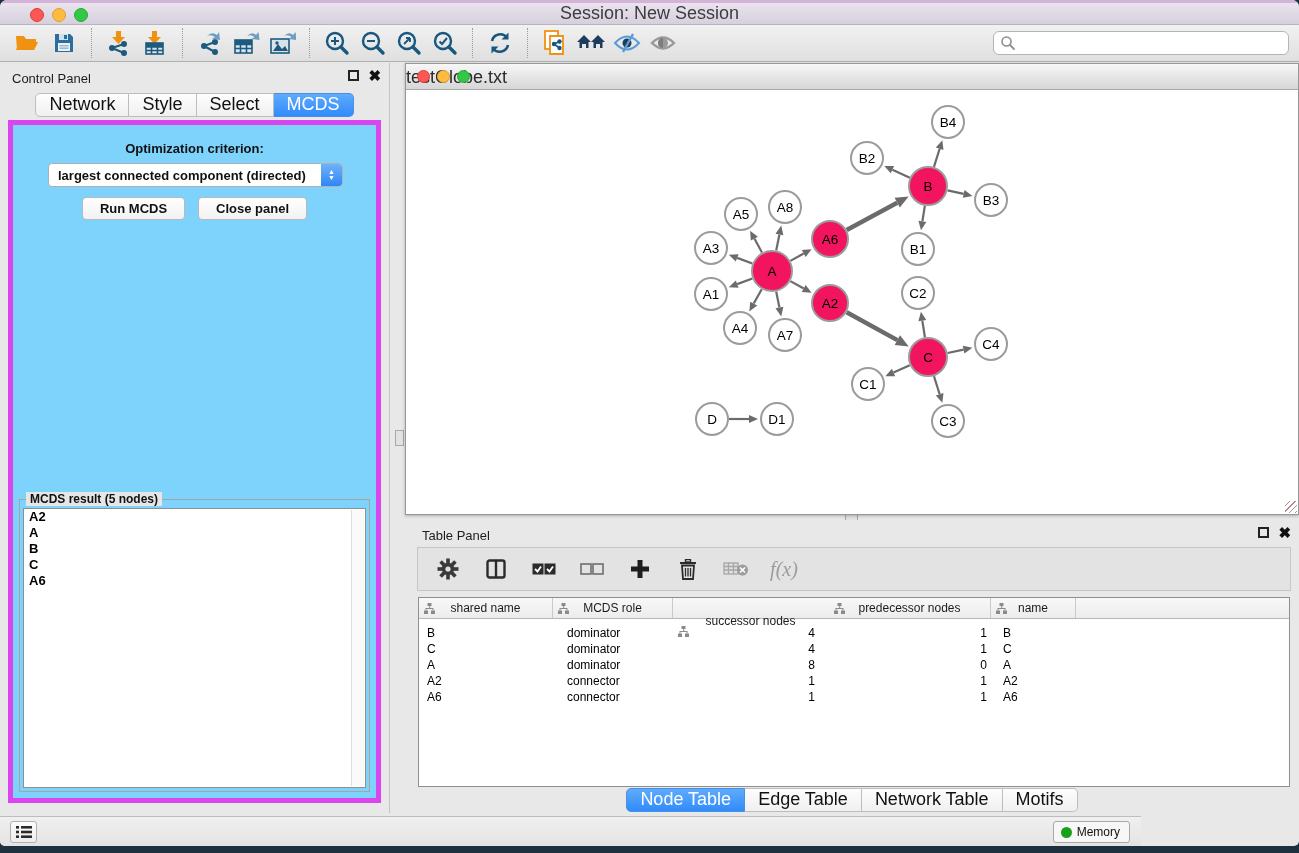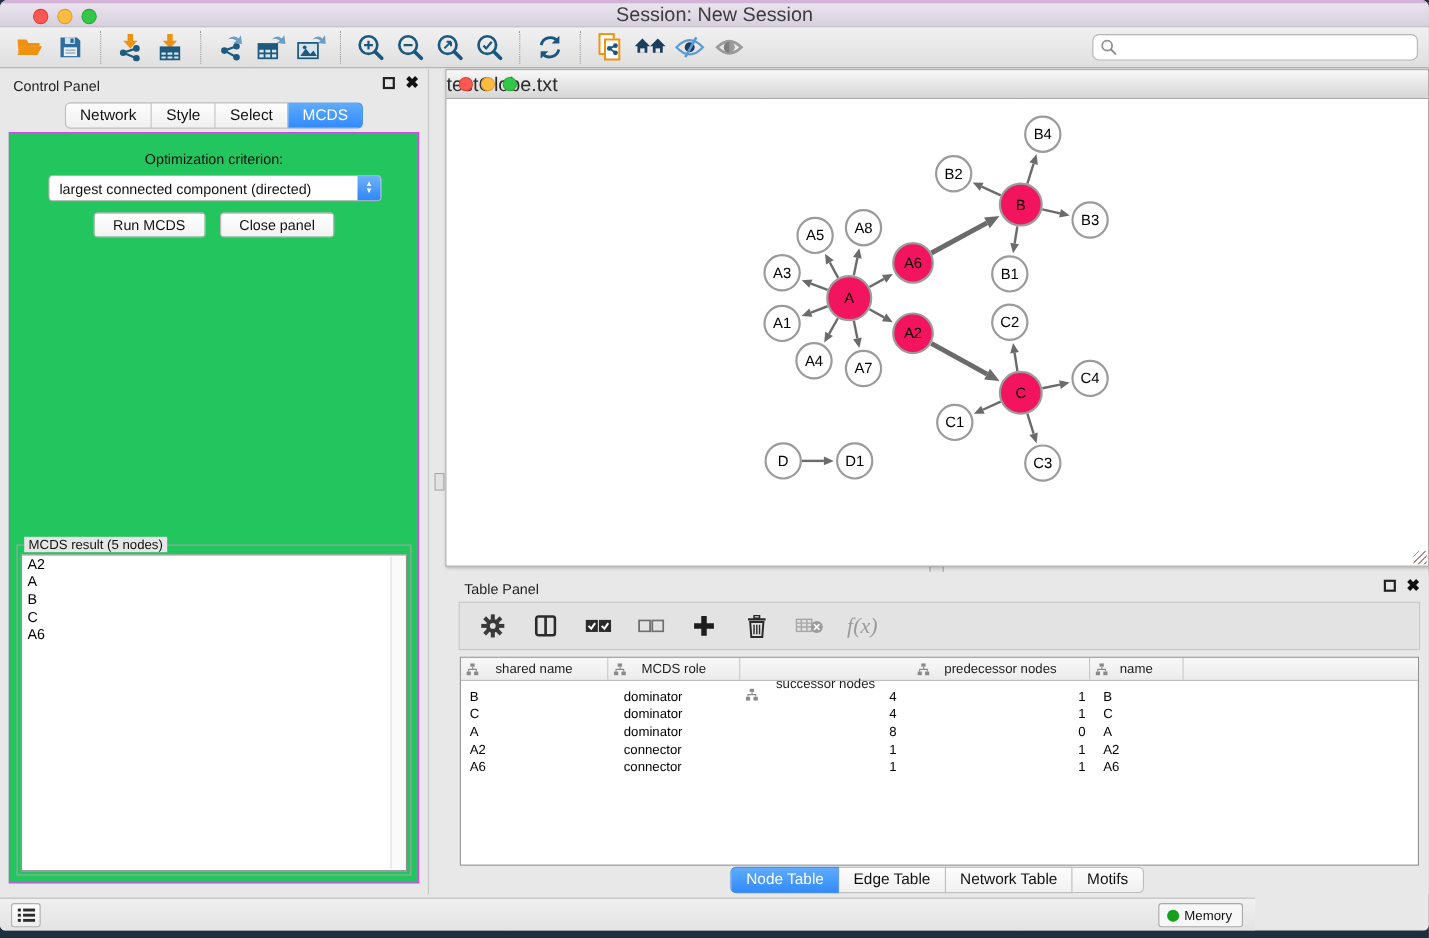--- a/index.html
+++ b/index.html
@@ -30,27 +30,27 @@
   
   .control-panel { position:absolute; left:0; top:63px; width:390px; height:750px;
                    background:#e8e8e8; border-right:1px solid #c4c4c4; }
   .panel-head { position:relative; height:30px; }
   .panel-title { position:absolute; left:12px; top:8px; font-size:13px; color:#1d1d1d; }
   .panel-icons { position:absolute; right:8px; top:7px; display:flex; gap:9px; align-items:center; }
   .float-ico { width:11px; height:11px; border:2px solid #222; }
   .close-ico { font-size:15px; font-weight:bold; color:#111; line-height:11px; }
 
   .seg-row { display:flex; justify-content:center; }
-  .seg { height:24px; line-height:21px; padding:0 13px; font-size:14px; color:#111; background:linear-gradient(#fdfdfd,#f0f0f0);
+  .seg { height:24px; line-height:21px; padding:0 13px; font-size:18px; color:#111; background:linear-gradient(#fdfdfd,#f0f0f0);
          border:1px solid #bdbdbd; border-left:none; }
   .seg:first-child { border-left:1px solid #bdbdbd; border-radius:5px 0 0 5px; }
   .seg:last-child { border-radius:0 5px 5px 0; }
   .seg.sel { background:linear-gradient(#5fabfd,#318bfb); background:linear-gradient(#5fabfd,#318bfb); color:#fff; border-color:#4a90e2; }
 
-  .cp-body { position:absolute; left:8px; right:8px; top:57px; bottom:10px; border:1px solid #d946ef; background:#22c55e; }
+  .cp-body { position:absolute; left:8px; right:8px; top:57px; bottom:10px; border:5px solid #d946ef; background:#7dd3fc;font-weight:bold; }
   .opt-label { text-align:center; margin-top:16px; font-size:13px; color:#111; }
   .dropdown { position:absolute; left:35px; right:33px; top:38px; height:24px; background:#fff;
               border:1px solid #b0b0b0; border-radius:4px; display:flex; align-items:center; }
   .dropdown .dval { flex:1; font-size:13px; color:#111; padding-left:9px; white-space:nowrap; overflow:hidden; }
   .spinner { width:21px; height:22px; border-radius:0 3px 3px 0; background:linear-gradient(#6fb1f9,#2f86f7);
              display:flex; flex-direction:column; align-items:center; justify-content:center; color:#fff; }
   .spinner span { font-size:7px; line-height:6px; }
   .btn-row { position:absolute; top:72px; left:0; right:0; display:flex; justify-content:center; gap:13px; }
   .pbtn { height:23px; padding:0 17px; font-size:13px; color:#111; background:linear-gradient(#ffffff,#f2f2f2);
           border:1px solid #b9b9b9; border-radius:4px; line-height:21px; }

